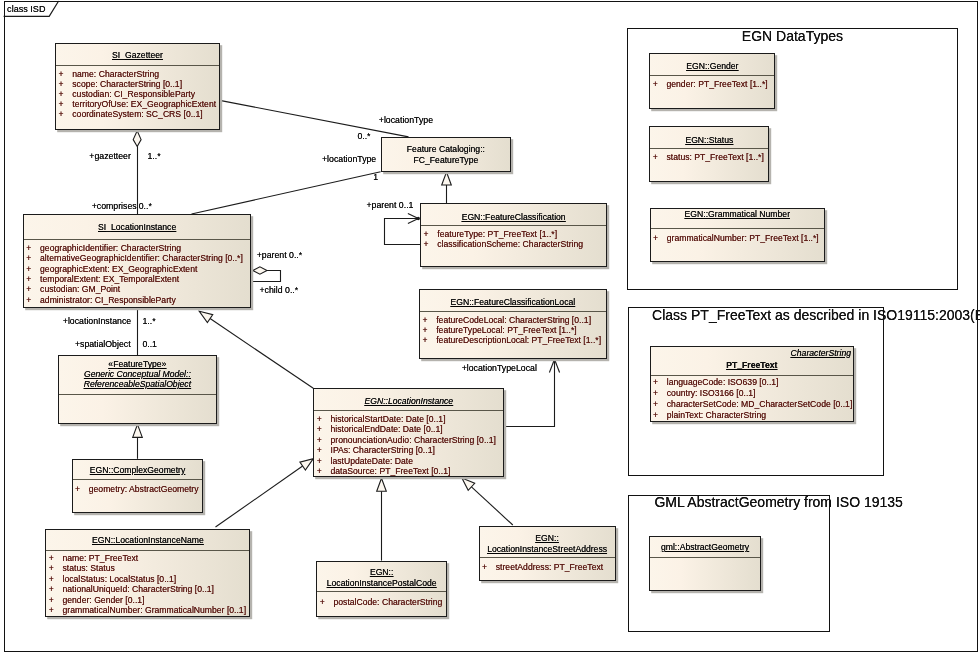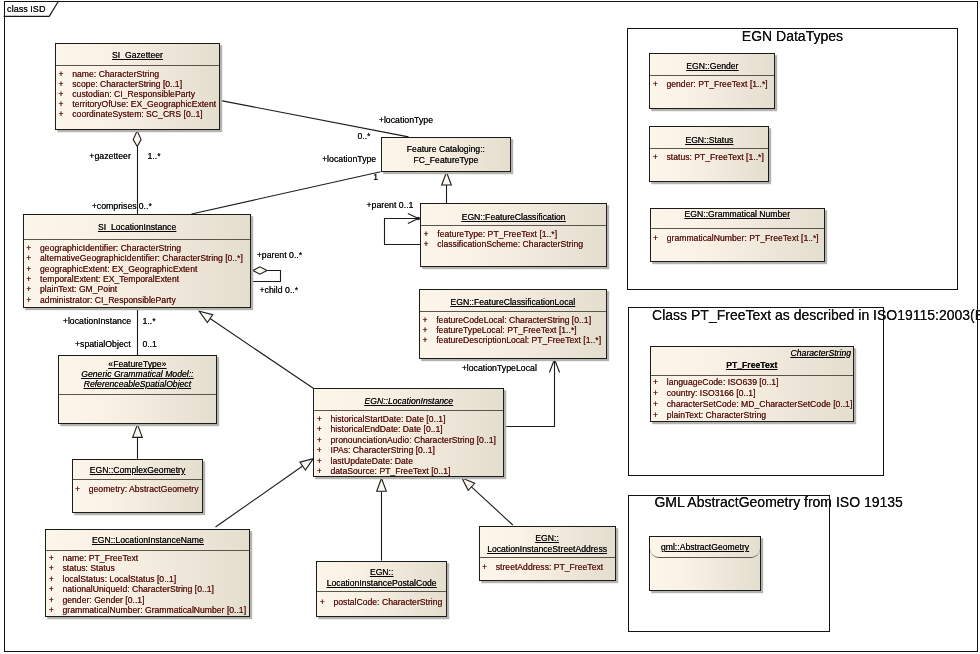--- a/index.html
+++ b/index.html
@@ -119,21 +119,21 @@
   </div>
   <div class="cls" style="left:22.9px;top:214.3px;width:228.5px;height:93.9px;">
     <div class="head sep" style="height:25px;padding-top:6.9px;">
       <div class="t" style="line-height:10.3px">SI_LocationInstance</div>
     </div>
     <div class="body" style="padding-top:2.45px">
       <div class="attr" style="line-height:10.44px"><span class="vis">+</span><span class="an">geographicIdentifier:  CharacterString</span></div>
       <div class="attr" style="line-height:10.44px"><span class="vis">+</span><span class="an">alternativeGeographicIdentifier:  CharacterString [0..*]</span></div>
       <div class="attr" style="line-height:10.44px"><span class="vis">+</span><span class="an">geographicExtent:  EX_GeographicExtent</span></div>
       <div class="attr" style="line-height:10.44px"><span class="vis">+</span><span class="an">temporalExtent:  EX_TemporalExtent</span></div>
-      <div class="attr" style="line-height:10.44px"><span class="vis">+</span><span class="an">plainText:  GM_Point</span></div>
+      <div class="attr" style="line-height:10.44px"><span class="vis">+</span><span class="an">custodian:  GM_Point</span></div>
       <div class="attr" style="line-height:10.44px"><span class="vis">+</span><span class="an">administrator:  CI_ResponsibleParty</span></div>
     </div>
   </div>
   <div class="cls" style="left:420.1px;top:203.4px;width:187.1px;height:64.1px;">
     <div class="head sep" style="height:21.9px;padding-top:8.1px;">
       <div class="t" style="line-height:10.3px">EGN::FeatureClassification</div>
     </div>
     <div class="body" style="padding-top:4.1px">
       <div class="attr" style="line-height:9.86px"><span class="vis">+</span><span class="an">featureType:  PT_FreeText [1..*]</span></div>
       <div class="attr" style="line-height:9.86px"><span class="vis">+</span><span class="an">classificationScheme:  CharacterString</span></div>
@@ -145,21 +145,21 @@
     </div>
     <div class="body" style="padding-top:4.05px">
       <div class="attr" style="line-height:9.82px"><span class="vis">+</span><span class="an">featureCodeLocal:  CharacterString [0..1]</span></div>
       <div class="attr" style="line-height:9.82px"><span class="vis">+</span><span class="an">featureTypeLocal:  PT_FreeText [1..*]</span></div>
       <div class="attr" style="line-height:9.82px"><span class="vis">+</span><span class="an">featureDescriptionLocal:  PT_FreeText [1..*]</span></div>
     </div>
   </div>
   <div class="cls" style="left:58.2px;top:355.0px;width:158.4px;height:69.1px;">
     <div class="head sep" style="height:39.1px;padding-top:4.3px;">
       <div class="t" style="line-height:9.82px">«FeatureType»</div>
-      <div class="t it" style="line-height:9.82px">Generic Grammatical Model::</div>
+      <div class="t it" style="line-height:9.82px">Generic Conceptual Model::</div>
       <div class="t it" style="line-height:9.82px">ReferenceableSpatialObject</div>
     </div>
     <div class="body" style="padding-top:3.0px">
     </div>
   </div>
   <div class="cls" style="left:71.6px;top:458.8px;width:131.9px;height:54.6px;">
     <div class="head sep" style="height:20.6px;padding-top:4.9px;">
       <div class="t" style="line-height:10.3px">EGN::ComplexGeometry</div>
     </div>
     <div class="body" style="padding-top:3.35px">
@@ -240,21 +240,21 @@
       <div class="t bd" style="line-height:12.19px">PT_FreeText</div>
     </div>
     <div class="body" style="padding-top:1.2px">
       <div class="attr" style="line-height:10.85px"><span class="vis">+</span><span class="an">languageCode:  ISO639 [0..1]</span></div>
       <div class="attr" style="line-height:10.85px"><span class="vis">+</span><span class="an">country:  ISO3166 [0..1]</span></div>
       <div class="attr" style="line-height:10.85px"><span class="vis">+</span><span class="an">characterSetCode:  MD_CharacterSetCode [0..1]</span></div>
       <div class="attr" style="line-height:10.85px"><span class="vis">+</span><span class="an">plainText:  CharacterString</span></div>
     </div>
   </div>
   <div class="cls" style="left:649.4px;top:535.7px;width:111.3px;height:54.9px;">
-    <div class="head sep" style="height:21.6px;padding-top:5.3px;border-radius:9px;">
+    <div class="head sep" style="height:21.6px;padding-top:5.3px;">
       <div class="t" style="line-height:10.3px">gml::AbstractGeometry</div>
     </div>
     <div class="body" style="padding-top:3.0px">
     </div>
   </div>
   <div class="conn-lbl" style="left:89.3px;top:150.85px;">+gazetteer</div>
   <div class="conn-lbl" style="left:147.5px;top:150.85px;">1..*</div>
   <div class="conn-lbl" style="left:91.7px;top:200.65px;">+comprises</div>
   <div class="conn-lbl" style="left:138.7px;top:200.65px;">0..*</div>
   <div class="conn-lbl" style="left:62.8px;top:315.65px;">+locationInstance</div>

